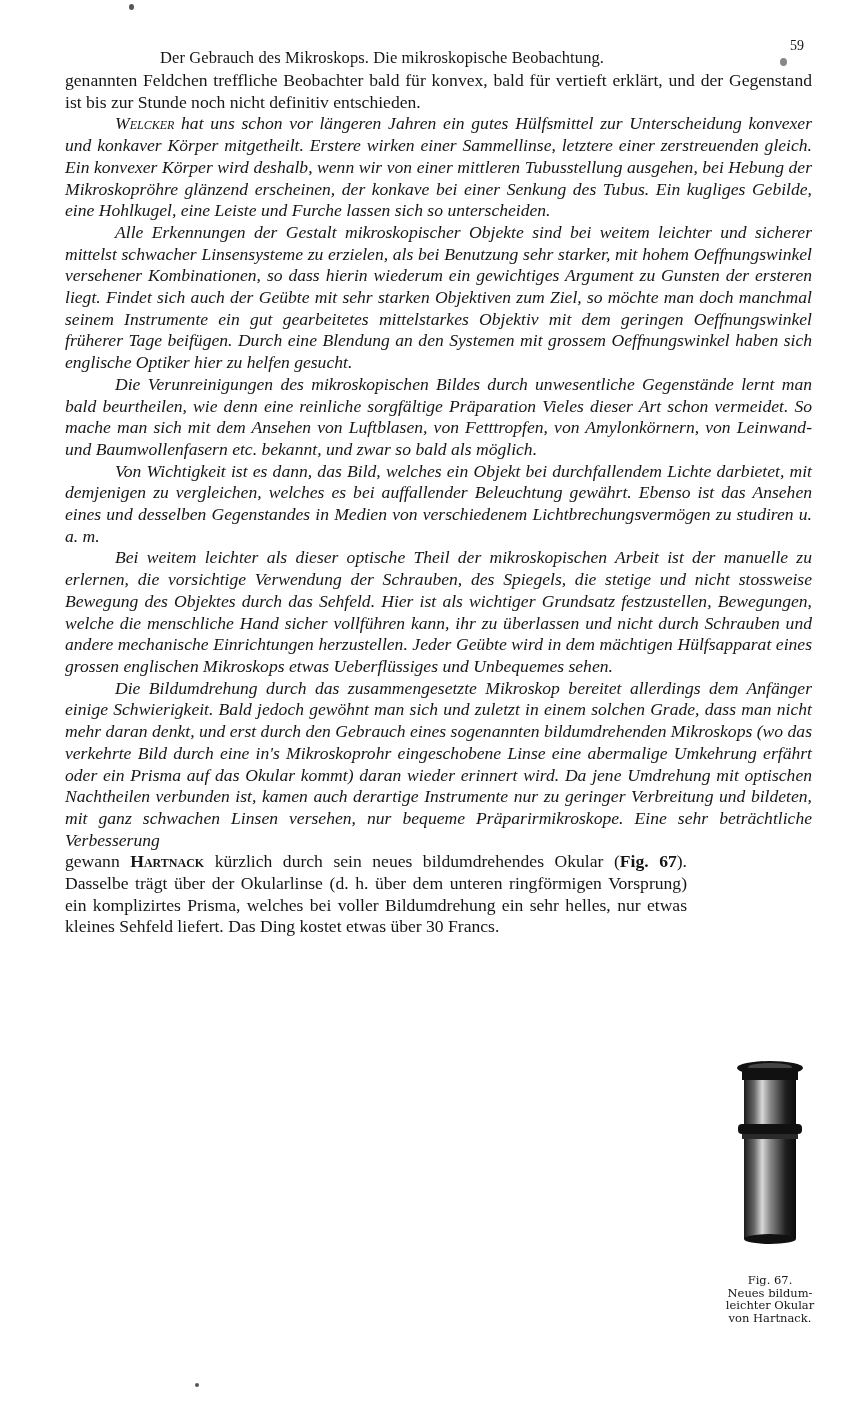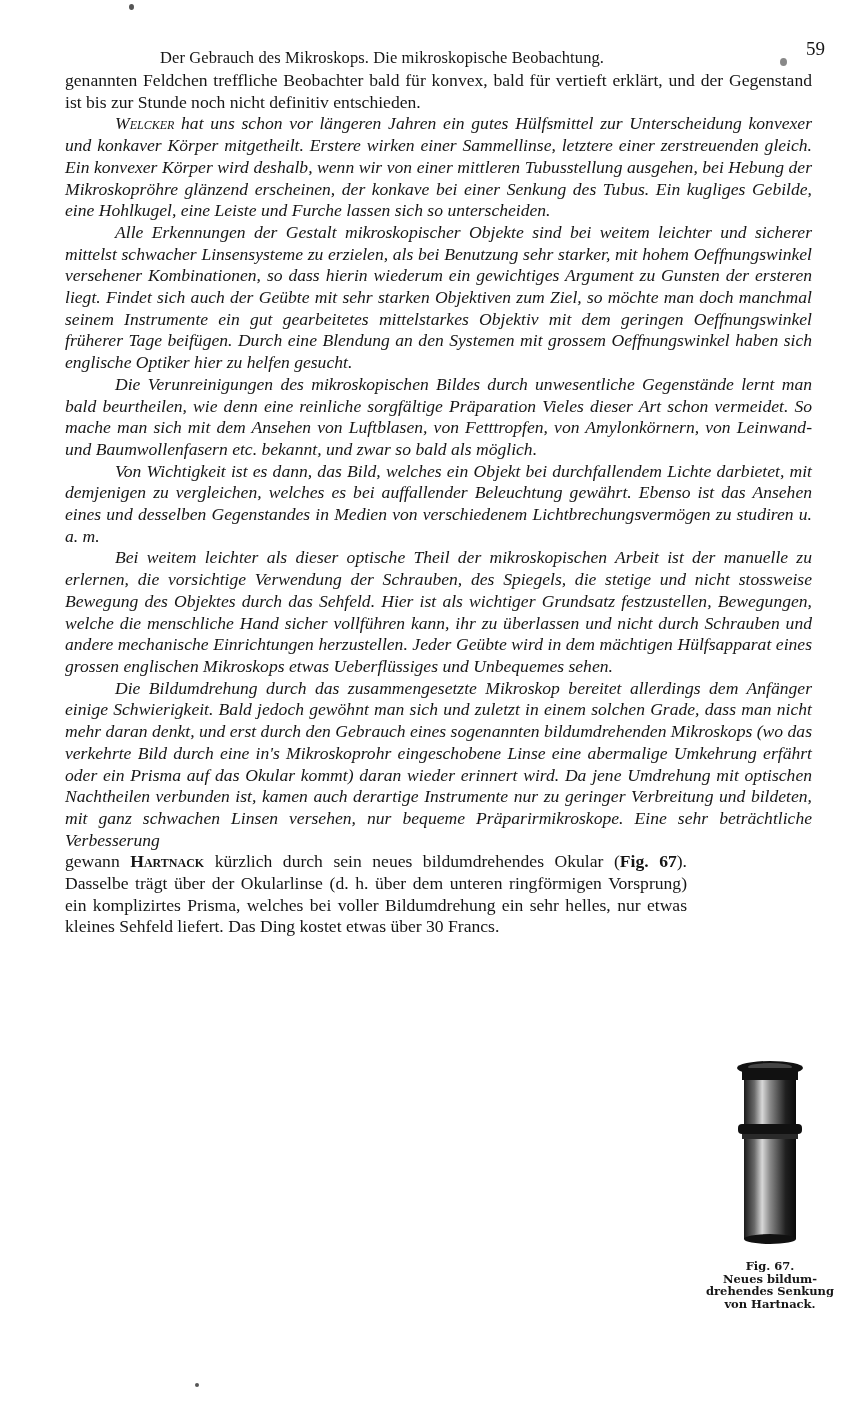--- a/index.html
+++ b/index.html
@@ -8,38 +8,38 @@
     background: #ffffff;
     font-family: "Liberation Serif", "DejaVu Serif", serif;
     color: #161616;
     position: relative;
   }
   .header {
     position: absolute; left: 160px; top: 40px; width: 660px;
     font-size: 16.5px; letter-spacing: 0.1px;
   }
   .header .title { position: absolute; left: 0; top: 8px; white-space: nowrap; }
-  .header .pageno { position: absolute; left: 646px; top: -2px; font-size: 19px; }
+  .header .pageno { position: absolute; left: 630px; top: -2px; font-size: 14px; }
   .body-text {
     position: absolute; left: 65px; top: 70px; width: 747px;
     font-size: 17.6px; line-height: 21.7px;
     text-align: justify;
   }
   .body-text p { margin: 0; text-indent: 0; }
   .body-text p.indent { text-indent: 50px; font-style: italic; }
   .body-text .sc { font-variant: small-caps; }
   .body-text .spaced { letter-spacing: 3px; }
   .narrow { width: 622px; }
   .figure {
     position: absolute; left: 700px; top: 1060px; width: 140px;
     text-align: center;
   }
   .figure svg { display: block; margin: 0 auto; }
   .caption {
-    font-size: 11.5px; line-height: 12.5px; font-weight: bold; margin-top: 10px;
+    font-size: 11.5px; line-height: 12.5px; font-weight: normal; margin-top: 24px;
     font-family: "DejaVu Serif", serif;
   }
   .speck { position: absolute; border-radius: 50%; background: #555; }
 </style>
 </head>
 <body>
 
 <div class="header">
   <span class="title">Der Gebrauch des Mikroskops.  Die mikroskopische Beobachtung.</span>
   <span class="pageno">59</span>
@@ -89,20 +89,20 @@
     <rect x="7" y="8" width="56" height="12" fill="#111"></rect>
     <rect x="9" y="20" width="52" height="46" fill="url(#tube)"></rect>
     <rect x="3" y="64" width="64" height="10" rx="4" fill="#111"></rect>
     <rect x="7" y="74" width="56" height="5" fill="#2a2a2a"></rect>
     <rect x="9" y="79" width="52" height="100" fill="url(#tube)"></rect>
     <ellipse cx="35" cy="179" rx="26" ry="5" fill="#111"></ellipse>
   </svg>
   <div class="caption">
     <div>Fig. 67.</div>
     <div>Neues bildum-</div>
-    <div>drehendes Senkung</div>
+    <div>leichter Okular</div>
     <div>von Hartnack.</div>
   </div>
 </div>
 
 <div class="speck" style="left:129px;top:4px;width:5px;height:6px;"></div>
 <div class="speck" style="left:780px;top:58px;width:7px;height:8px;background:#888;"></div>
 <div class="speck" style="left:195px;top:1383px;width:4px;height:4px;"></div>
 
 </body></html>

